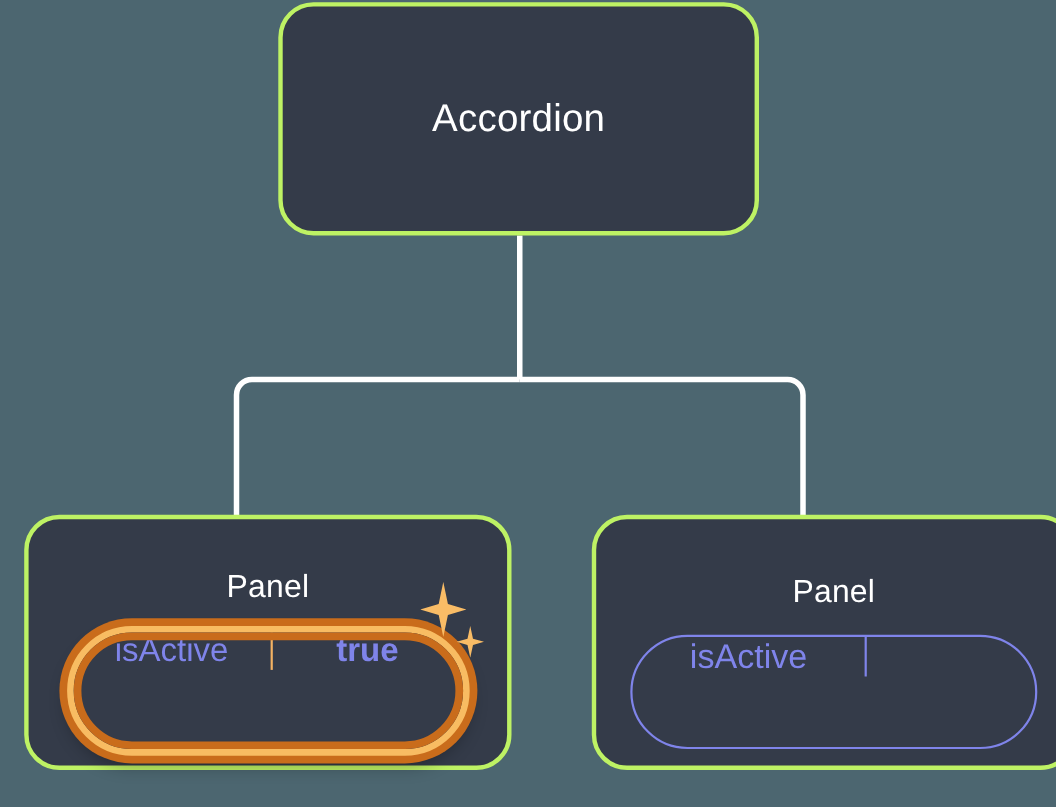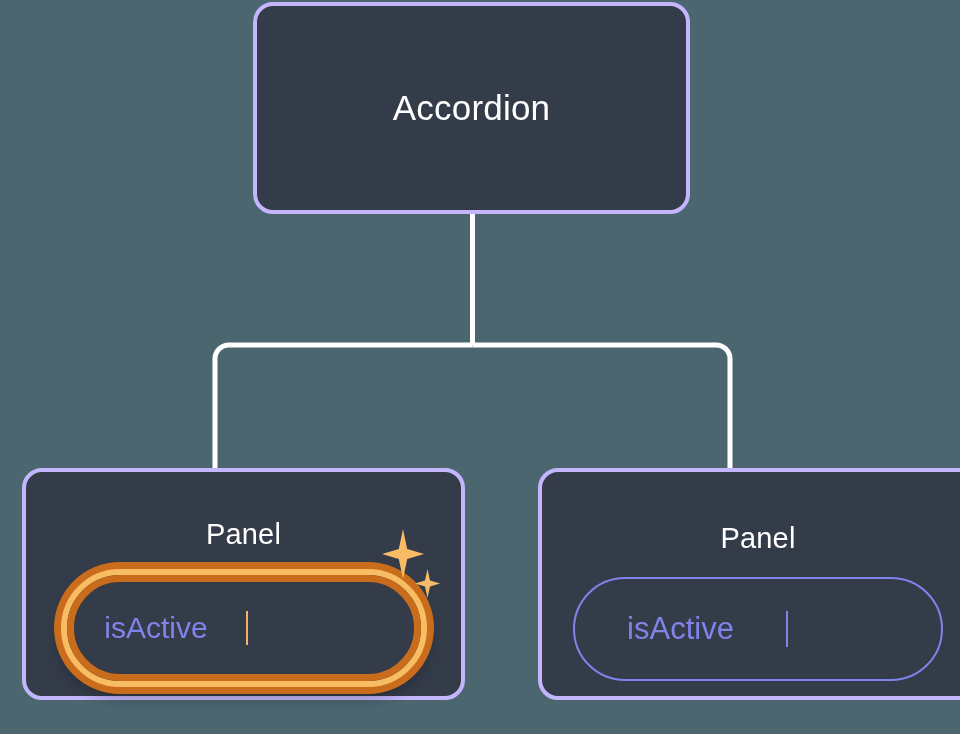--- a/index.html
+++ b/index.html
@@ -28,22 +28,22 @@
     width: 960px;
     height: 734px;
     pointer-events: none;
   }
 
   
   .node {
     position: absolute;
     box-sizing: border-box;
     background: #343b49;
-    border: 4px solid #c4b5fd;
-    border-radius: 20px;
+    border: 4px solid #bef264;
+    border-radius: 32px;
   }
 
   .node-title {
     color: #ffffff;
     text-align: center;
     font-weight: 400;
     letter-spacing: 0.2px;
   }
 
   
@@ -85,21 +85,21 @@
     position: relative;
     display: flex;
     justify-content: center;
   }
   #pill-wrap-left { margin-top: 18px; }
   #pill-wrap-right { margin-top: 22px; }
 
   .pill {
     box-sizing: border-box;
     display: flex;
-    align-items: center;
+    align-items: flex-start;
     border-radius: 999px;
     overflow: hidden;
   }
 
   .pill-cell {
     display: flex;
     align-items: center;
     justify-content: center;
     box-sizing: border-box;
     white-space: nowrap;
@@ -192,20 +192,21 @@
   <div class="node" id="node-accordion">
     <div class="node-title">Accordion</div>
   </div>
 
   <div class="node panel-node" id="node-panel-left">
     <div class="node-title">Panel</div>
 
     <div class="pill-wrap" id="pill-wrap-left">
       <div class="pill is-highlighted">
         <div class="pill-cell key">isActive</div>
+        <div class="pill-cell val">true</div>
       </div>
 
       <div class="sparkles">
         <span class="sparkle big"></span>
         <span class="sparkle small"></span>
       </div>
     </div>
   </div>
 
   <div class="node panel-node" id="node-panel-right">

